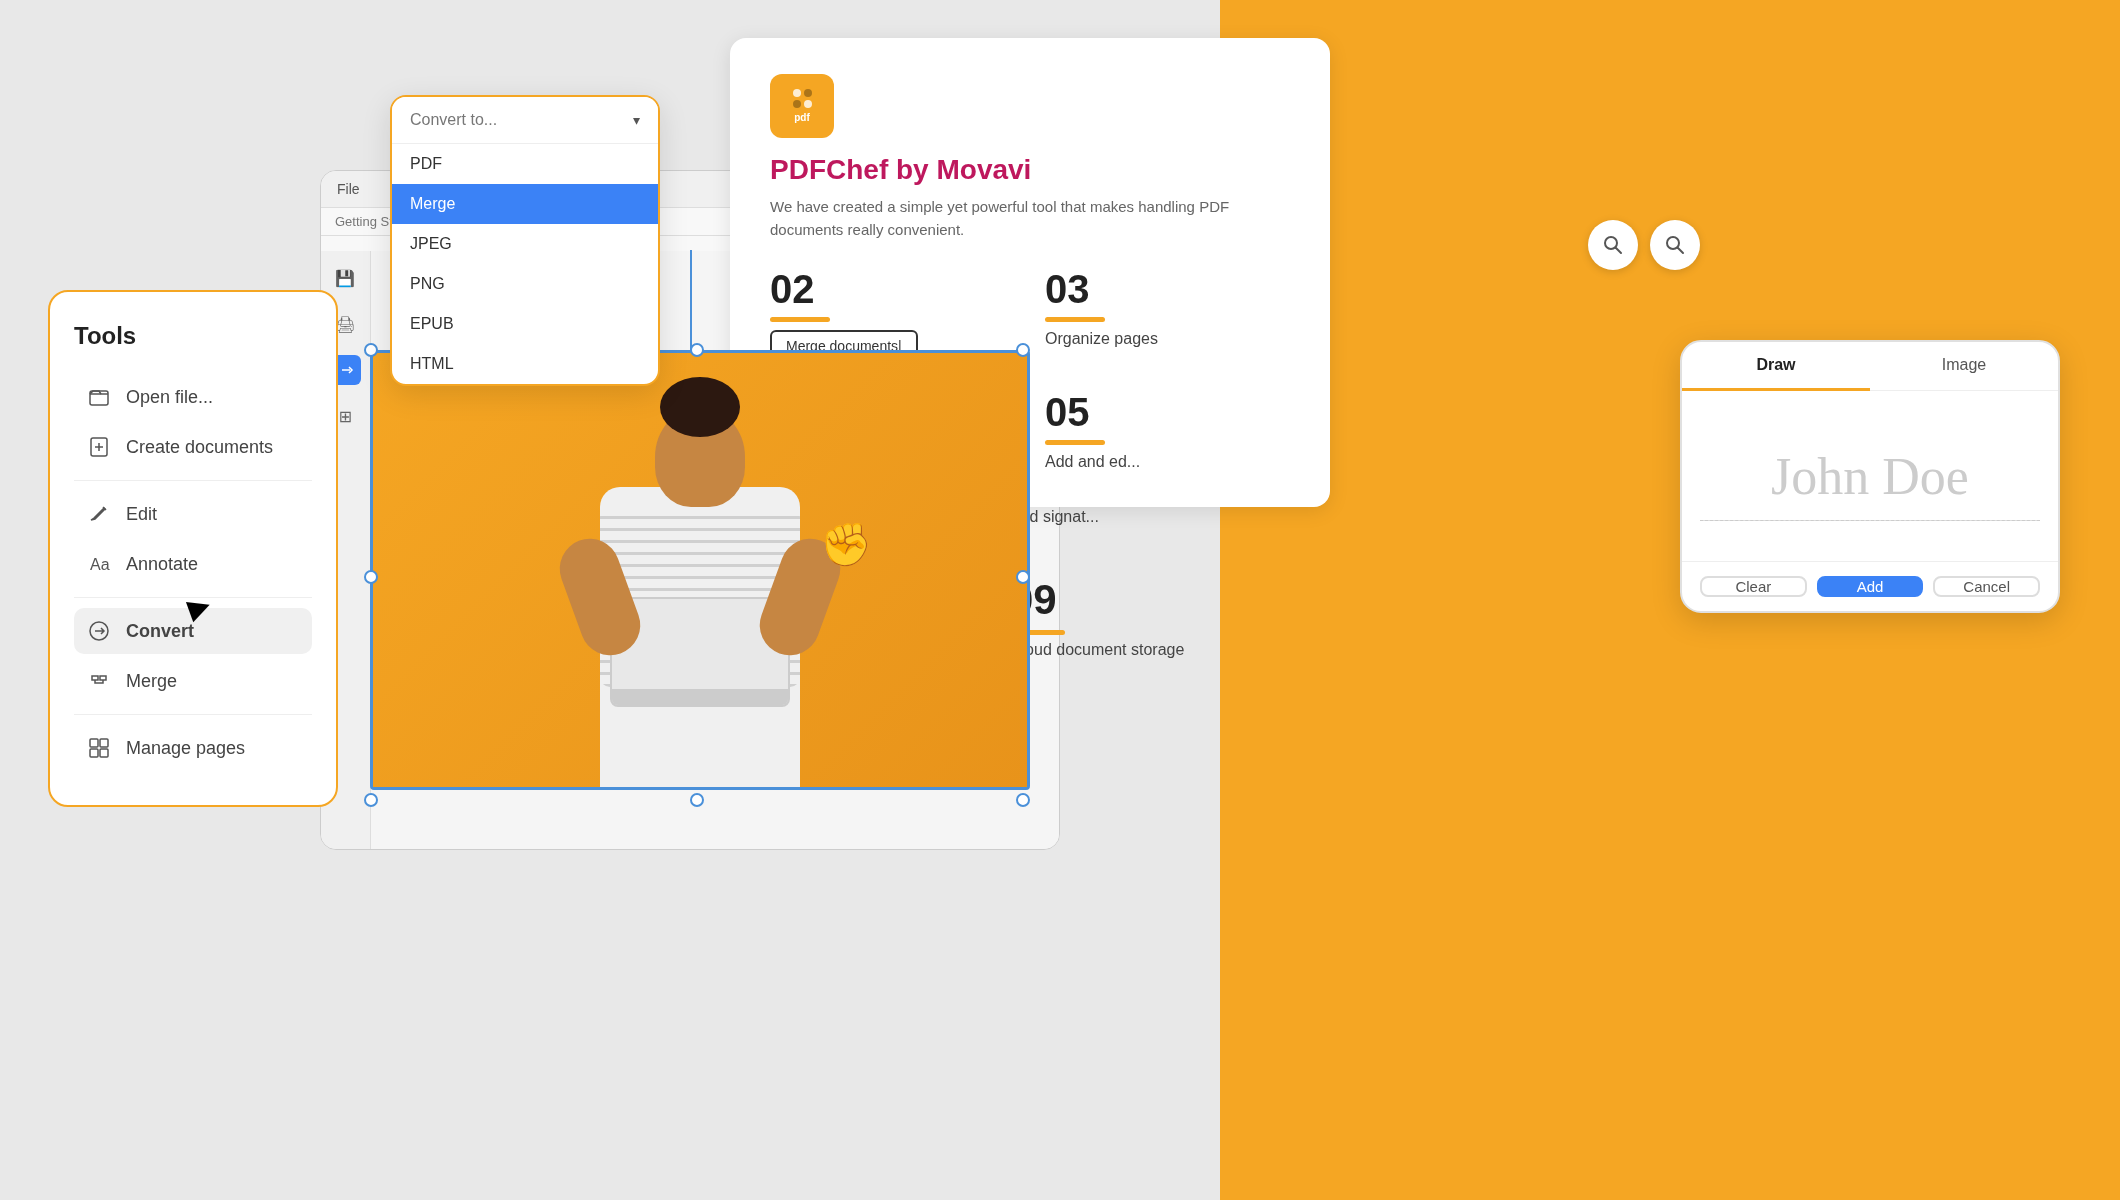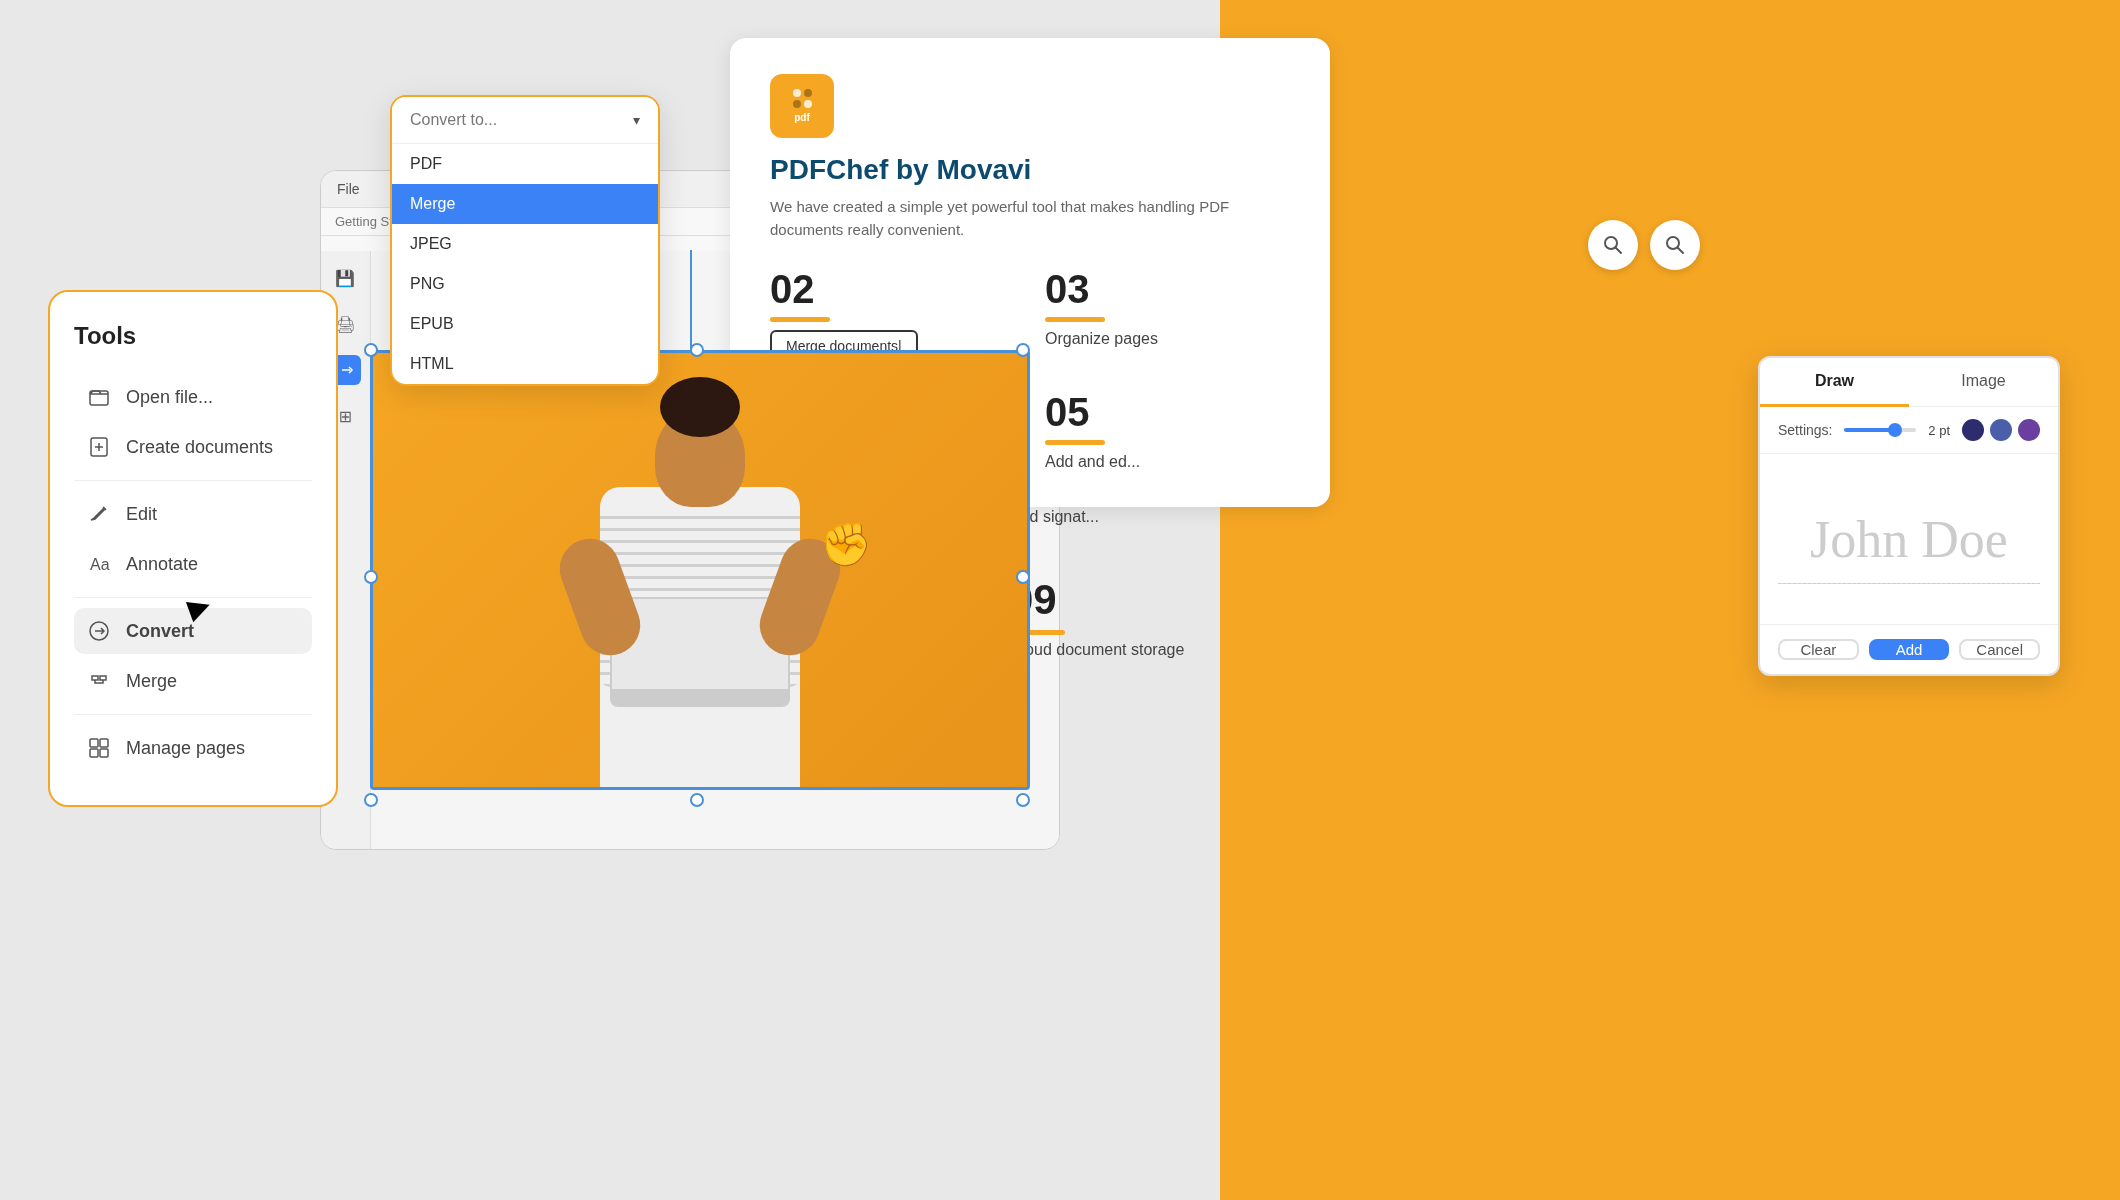--- a/index.html
+++ b/index.html
@@ -246,21 +246,21 @@
     }
     .info-logo-inner {
       display: flex;
       flex-direction: column;
       align-items: center;
       justify-content: center;
     }
     .info-title {
       font-size: 28px;
       font-weight: 700;
-      color: #0c4a6e;
+      color: #be185d;
       margin-bottom: 10px;
     }
     .info-desc {
       font-size: 15px;
       color: #666;
       line-height: 1.5;
       margin-bottom: 28px;
     }
     .features-grid {
       display: grid;
@@ -296,24 +296,24 @@
       font-size: 14px;
       color: #333;
       cursor: pointer;
       width: fit-content;
     }
 
     
     .signature-panel {
       position: absolute;
       right: 60px;
-      top: 356px;
-      width: 302px;
-      background: white;
-      border-radius: 12px;
+      top: 340px;
+      width: 380px;
+      background: white;
+      border-radius: 21px;
       border: 2px solid #E0E0E0;
       z-index: 25;
       box-shadow: 0 8px 30px rgba(0,0,0,0.15);
       overflow: hidden;
     }
     .sig-tabs {
       display: flex;
       border-bottom: 1px solid #eee;
     }
     .sig-tab {
@@ -716,32 +716,20 @@
         <line x1="13.5" y1="13.5" x2="19" y2="19" stroke="#555" stroke-width="2" stroke-linecap="round"></line>
       </svg>
   </div>
 </div>
 
 <div class="signature-panel">
   <div class="sig-tabs">
     <div class="sig-tab active">Draw</div>
     <div class="sig-tab">Image</div>
   </div>
-  <div class="sig-settings">
-    <span>Settings:</span>
-    <div class="sig-slider">
-      <div class="sig-slider-thumb"></div>
-    </div>
-    <span class="sig-pt">2 pt</span>
-    <div class="sig-colors">
-      <div class="sig-color" style="background:#2C2C6E;"></div>
-      <div class="sig-color" style="background:#4B5EAA;"></div>
-      <div class="sig-color" style="background:#6B3FA0;"></div>
-    </div>
-  </div>
   <div class="sig-canvas">
     <div class="sig-line"></div>
     <div class="sig-text">John Doe</div>
   </div>
   <div class="sig-actions">
     <div class="sig-btn secondary">Clear</div>
     <div class="sig-btn primary">Add</div>
     <div class="sig-btn secondary">Cancel</div>
   </div>
 </div>

